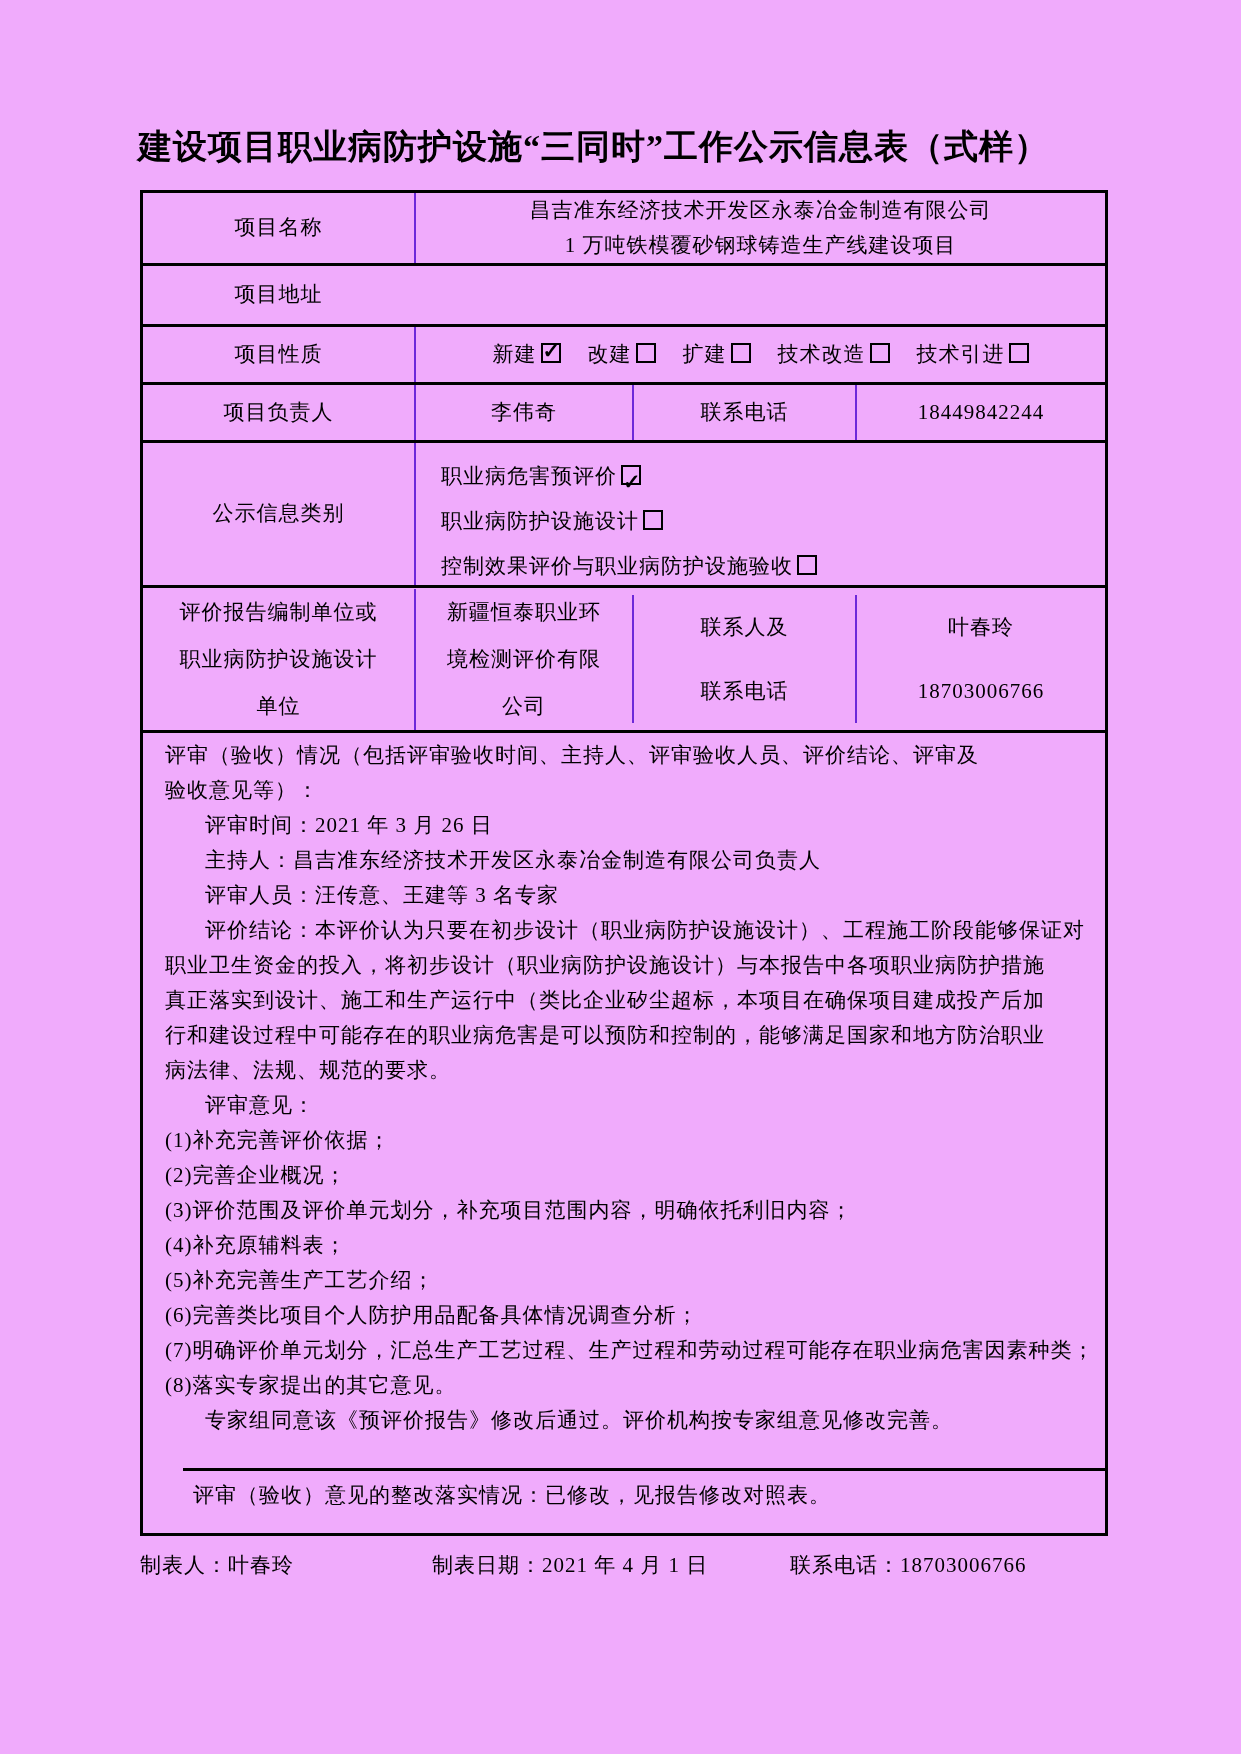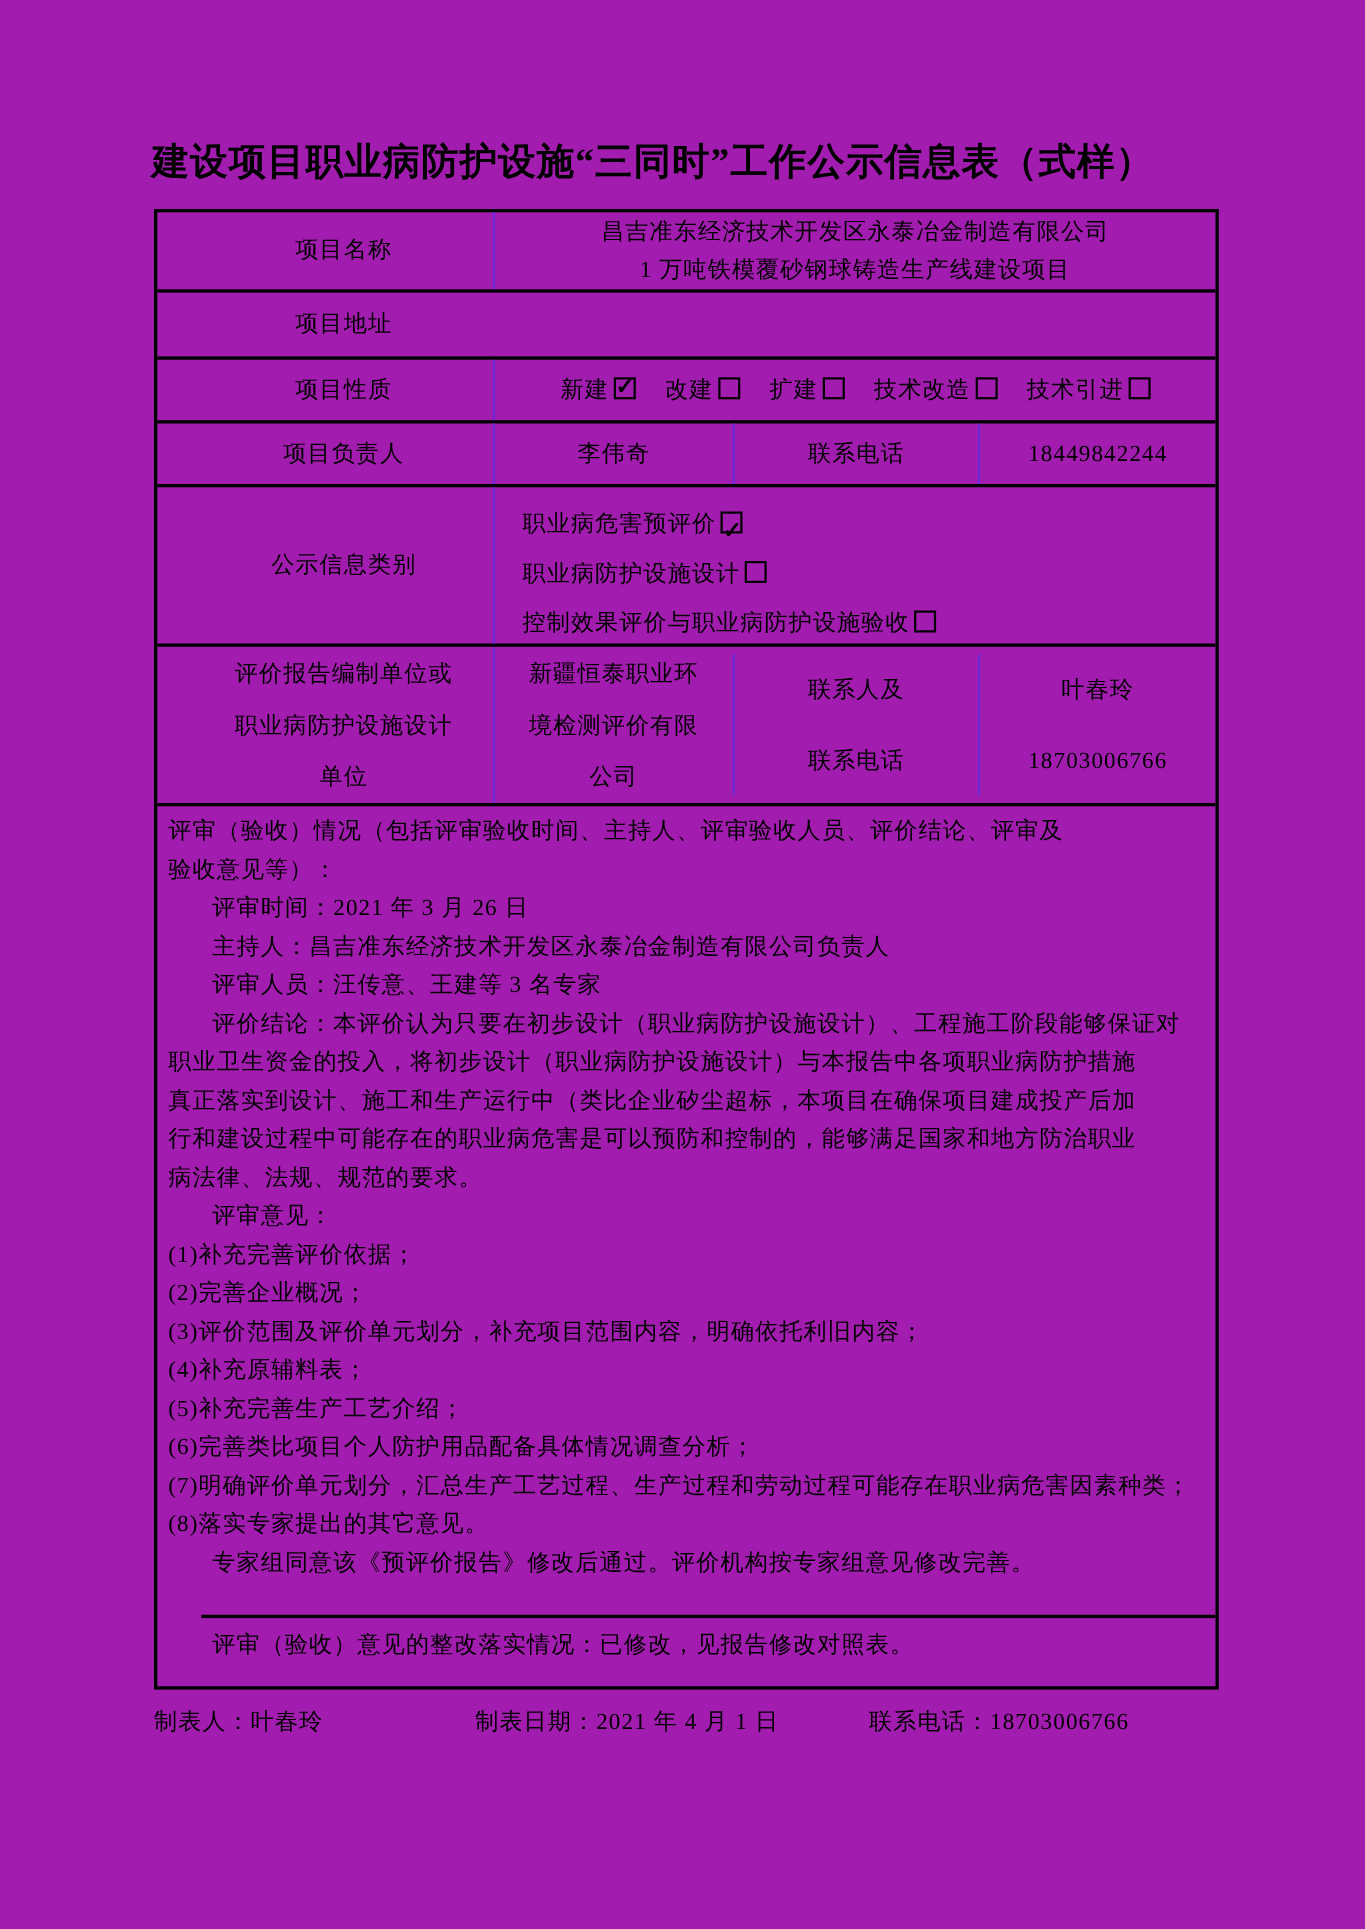--- a/index.html
+++ b/index.html
@@ -1,55 +1,55 @@
 <!DOCTYPE html>
 <html><head>
 <meta charset="utf-8">
 <style>
   html,body { margin:0; padding:0; background:#fff; }
   .page {
-    position:relative; width:1241px; height:1754px; background:#a21caf;
+    position:relative; width:1241px; height:1754px; background:#f0abfc;
     font-family:"Liberation Serif","DejaVu Serif",serif; color:#000;
     overflow:hidden;
   }
   .title {
     position:absolute; left:138px; top:124px;
     font-size:34px; font-weight:bold; letter-spacing:1px; white-space:nowrap;
   }
   .tbl {
     position:absolute; left:140px; top:190px; width:968px;
     border:3px solid #000; box-sizing:border-box;
     font-size:21px; letter-spacing:1px; line-height:1.3;
   }
   .row { display:flex; border-top:3px solid #000; box-sizing:border-box; }
   .row:first-child { border-top:none; }
   .cell { border-left:2px solid #6d28d9; box-sizing:border-box; overflow:hidden; }
   .cell:first-child { border-left:none; }
   .cc { display:flex; flex-direction:column; align-items:center; justify-content:center; text-align:center; }
-  .c1 { width:271px; flex:none;margin-left:34px; }
+  .c1 { width:271px; flex:none; }
   .c2f { flex:1; }
   .c2 { width:218px; flex:none; }
   .c3 { width:223px; flex:none; }
   .c4 { flex:1; }
   .r1 { height:70px; }
   .r2 { height:61px; }
   .r3 { height:58px; }
   .r4 { height:58px; }
   .r5 { height:145px; }
   .r6 { height:145px;align-items:center; }
   .r7 { height:738px; }
   .r8 { height:65px;margin-left:40px; }
   .two-line { line-height:35px; }
   .nature-opts { display:flex; gap:27px; white-space:nowrap; }
   .pub-opts { padding:11px 14px 0 25px; }
   .pub-opts .opt-line { line-height:45px; white-space:nowrap; }
   .lh47 { line-height:47px; }
   .lh64 { line-height:64px; }
   .review-cell { padding:5px 10px 0 10px; }
-  .ln { line-height:35px; white-space:nowrap; }
+  .ln { line-height:35px; white-space:nowrap;margin-left:12px; }
   .ind { padding-left:40px; }
   .rect-cell { padding:11px 10px 0 10px; }
   .box {
     display:inline-block; width:16px; height:16px; border:2px solid #000;
     margin-left:4px; vertical-align:-2px; position:relative; letter-spacing:0;
   }
   .box.checked::after {
     content:"✓"; position:absolute; left:0px; top:-7px;
     font-size:21px; font-weight:bold;
   }

